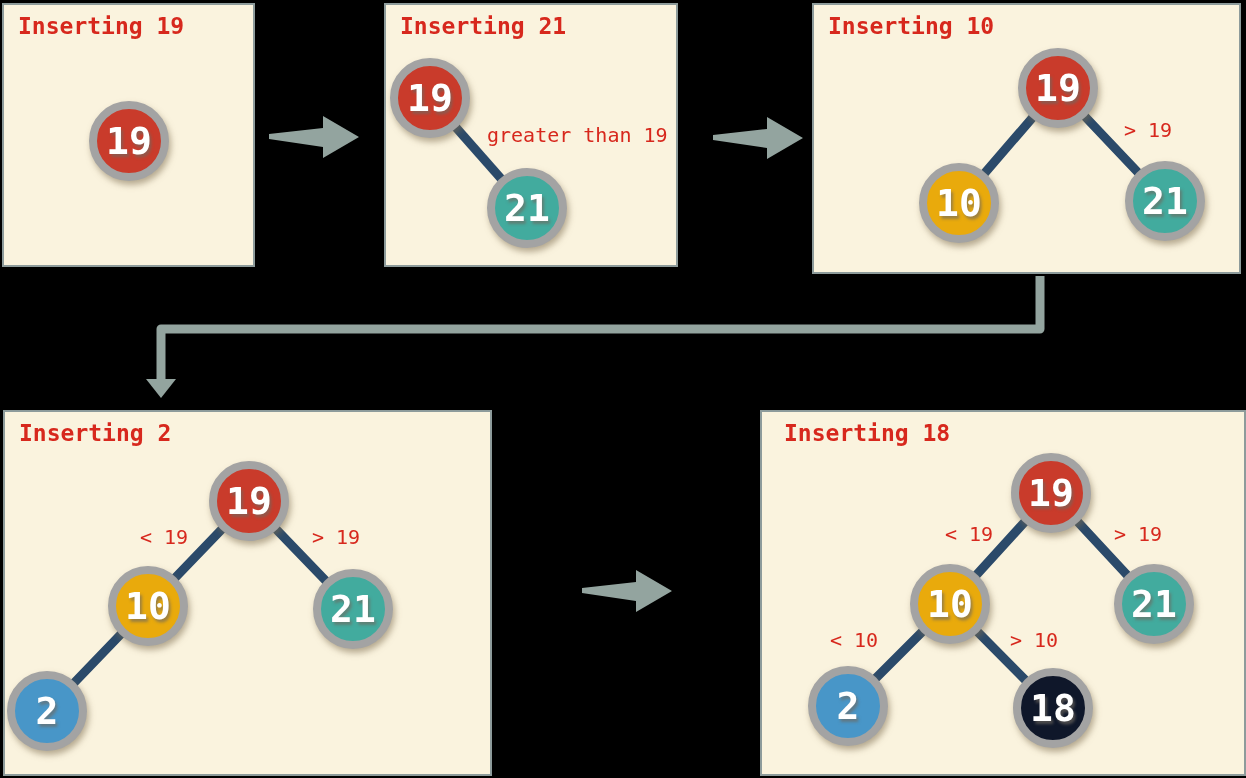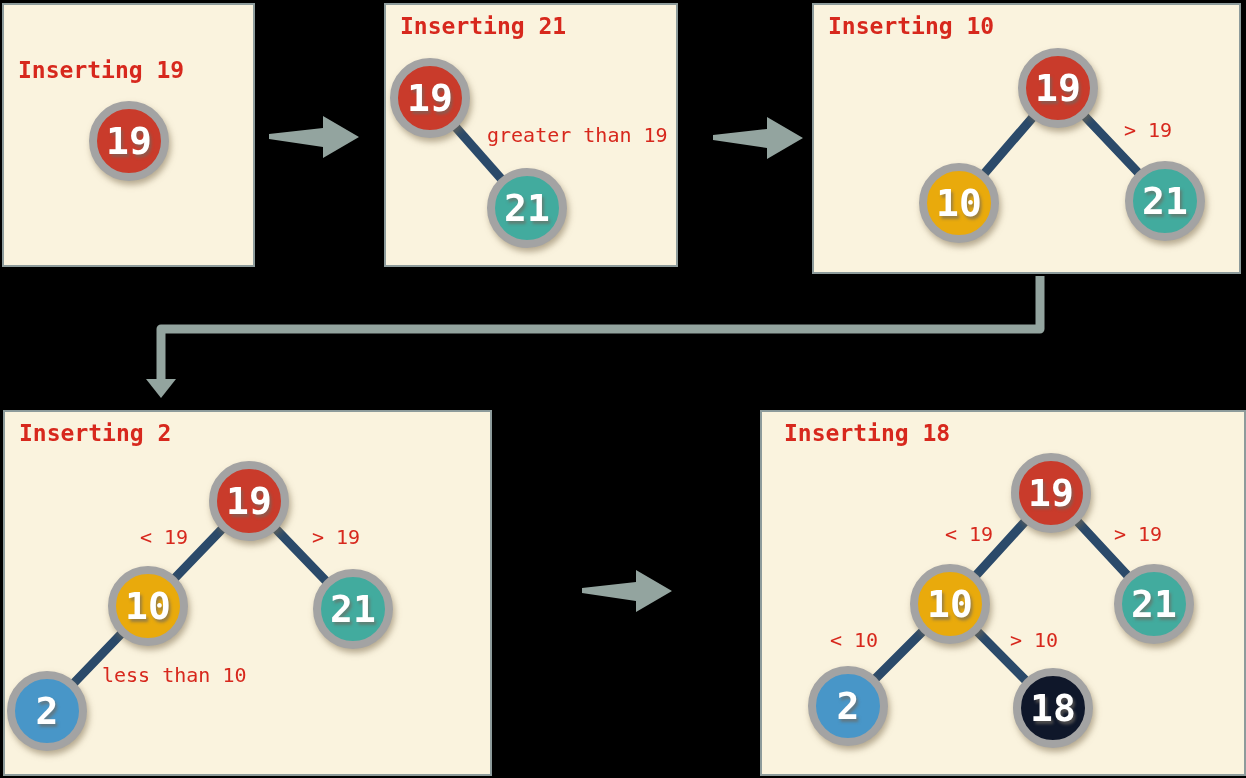--- a/index.html
+++ b/index.html
@@ -32,21 +32,21 @@
   }
   .flow{position:absolute;}
   .flow polygon, .flow path{fill:#93a49f;}
   .elbow polyline{fill:none;stroke:#93a49f;stroke-width:9;stroke-linejoin:round;}
   .elbow polygon{fill:#93a49f;stroke:none;}
 </style>
 </head>
 <body>
 
 <section class="panel" style="left:2px;top:3px;width:253px;height:264px;">
-  <h2 class="ptitle" style="color: rgb(215, 40, 29); margin-top: 44px;">Inserting 19</h2>
+  <h2 class="ptitle" style="color: rgb(215, 40, 29);">Inserting 19</h2>
   <div class="node" style="left: 125px; top: 136px; background-color: rgb(201, 59, 43);">
     <span>19</span>
   </div>
 </section>
 
 <section class="panel" style="left:384px;top:3px;width:294px;height:264px;">
   <h2 class="ptitle" style="color: rgb(215, 40, 29);">Inserting 21</h2>
   <svg class="edges" width="319" height="260">
     <line x1="44" y1="93" x2="141" y2="203"></line>
   </svg>
@@ -91,21 +91,20 @@
     <span>10</span>
   </div>
   <div class="node" style="left: 348px; top: 197px; background-color: rgb(66, 171, 158);">
     <span>21</span>
   </div>
   <div class="node" style="left: 42px; top: 299px; background-color: rgb(72, 150, 200);">
     <span>2</span>
   </div>
   <span class="lbl" style="left: 135px; top: 125px; color: rgb(215, 40, 29);">&lt; 19</span>
   <span class="lbl" style="left: 307px; top: 125px; color: rgb(215, 40, 29);">&gt; 19</span>
-  <span class="lbl" style="left: 97px; top: 263px; color: rgb(215, 40, 29);">less than 10</span>
 </section>
 
 <section class="panel" style="left:760px;top:410px;width:486px;height:366px;">
   <h2 class="ptitle" style="color: rgb(215, 40, 29); margin-left: 8px;">Inserting 18</h2>
   <svg class="edges" width="482" height="362">
     <line x1="289" y1="81" x2="188" y2="192"></line>
     <line x1="289" y1="81" x2="392" y2="192"></line>
     <line x1="188" y1="192" x2="86" y2="294"></line>
     <line x1="188" y1="192" x2="291" y2="296"></line>
   </svg>

